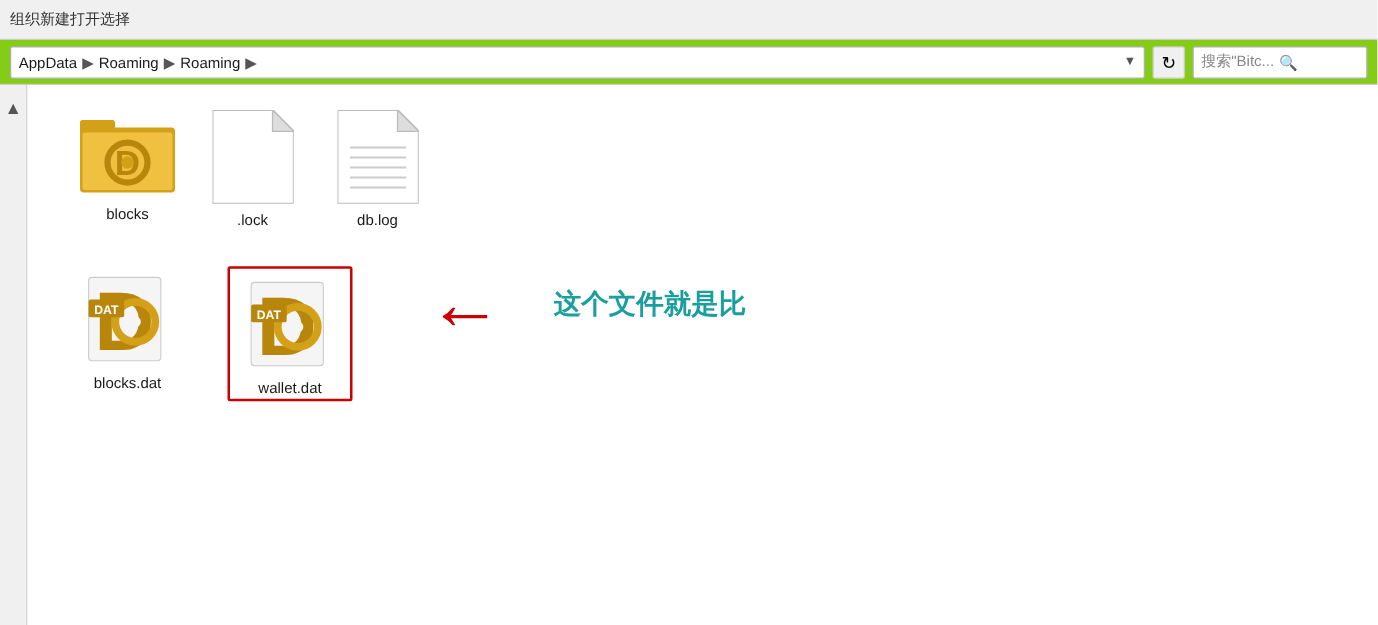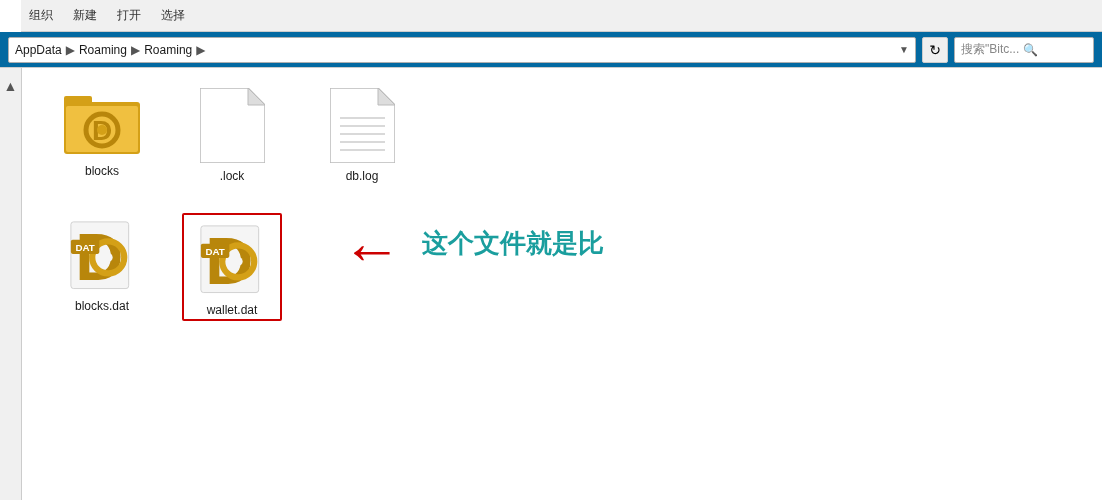--- a/index.html
+++ b/index.html
@@ -13,33 +13,31 @@
       overflow: hidden;
     }
 
     
     .toolbar {
       background: #f0f0f0;
       border-bottom: 1px solid #ccc;
       padding: 4px 8px;
       display: flex;
       align-items: center;
-      gap: 20px;
       height: 32px;
-      margin-left: 21px;
     }
     .toolbar-item {
       font-size: 12px;
       color: #333;
       cursor: pointer;
     }
 
     
     .address-bar {
-      background: #0369a1;
+      background: #84cc16;
       border-bottom: 1px solid #ccc;
       padding: 4px 8px;
       display: flex;
       align-items: center;
       height: 36px;
       gap: 6px;
     }
     .breadcrumb {
       display: flex;
       align-items: center;
@@ -119,21 +117,20 @@
       padding: 20px 30px;
       display: flex;
       flex-direction: column;
       gap: 30px;
     }
 
     
     .file-row {
       display: flex;
       align-items: flex-start;
-      gap: 30px;
     }
 
     
     .file-item {
       display: flex;
       flex-direction: column;
       align-items: center;
       width: 100px;
       cursor: pointer;
     }
@@ -170,24 +167,25 @@
       width: 80px;
       height: 80px;
     }
     .arrow-right {
       color: #cc0000;
       font-size: 60px;
       line-height: 1;
     }
     .annotation-text {
       color: #1a9e9e;
-      font-size: 26px;
+      font-size: 22px;
       font-weight: bold;
       line-height: 1.4;
       text-align: center;
+      margin-left: 21px;
     }
 
     
     .second-row {
       display: flex;
       align-items: flex-start;
     }
     .second-row-files {
       display: flex;
       gap: 30px;

